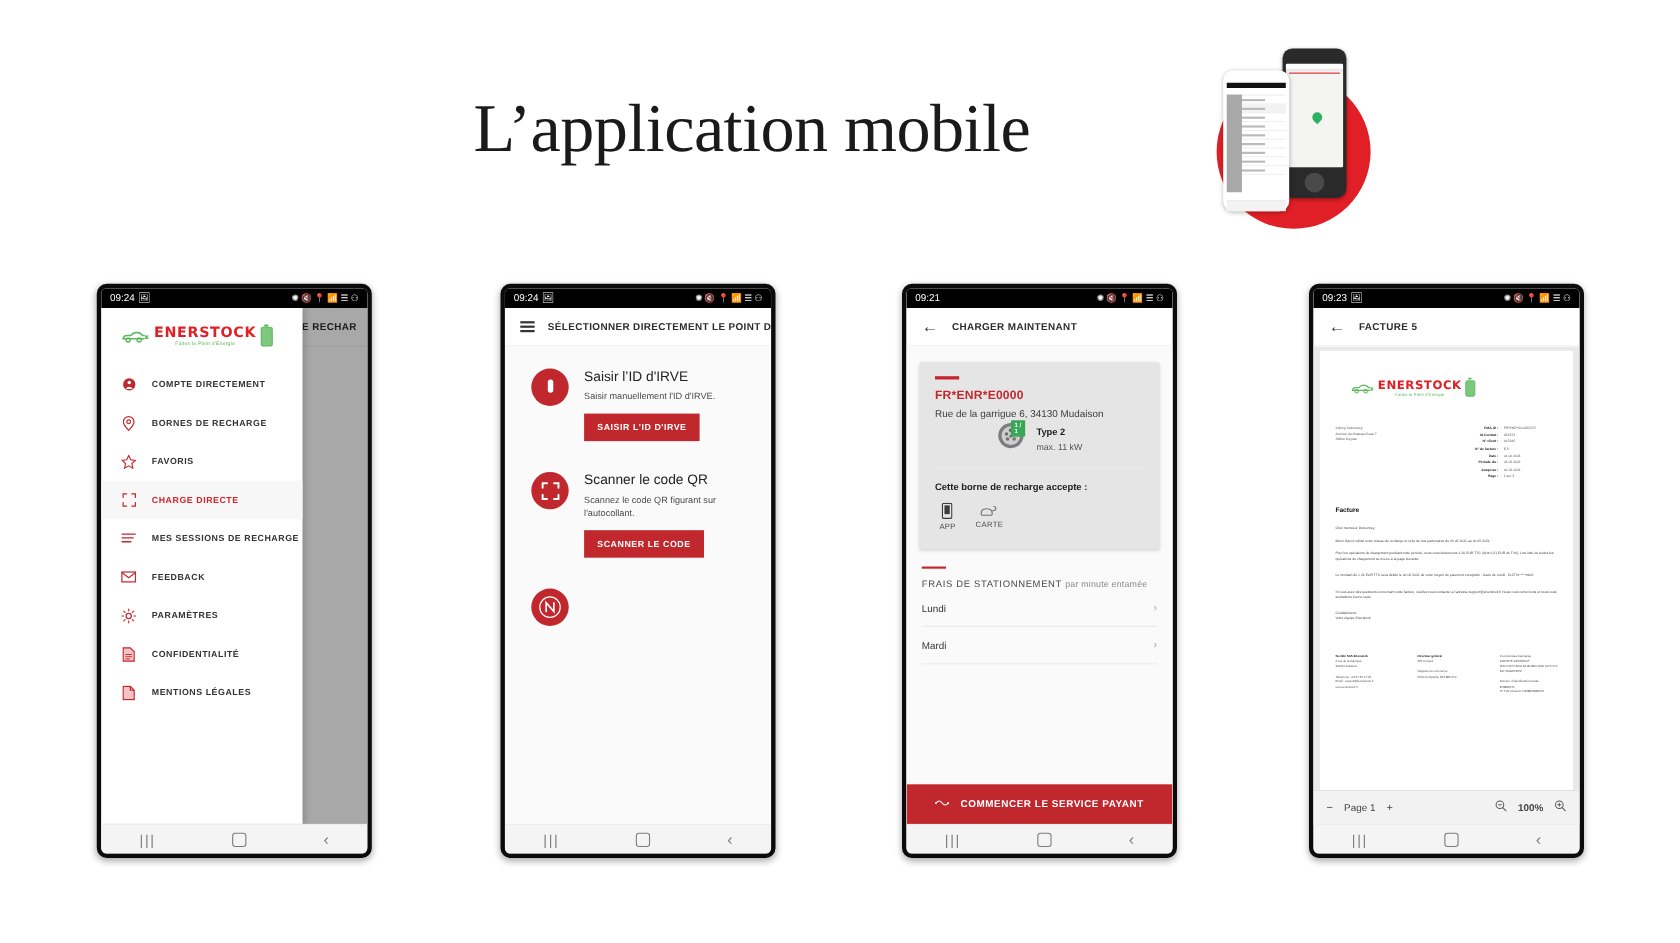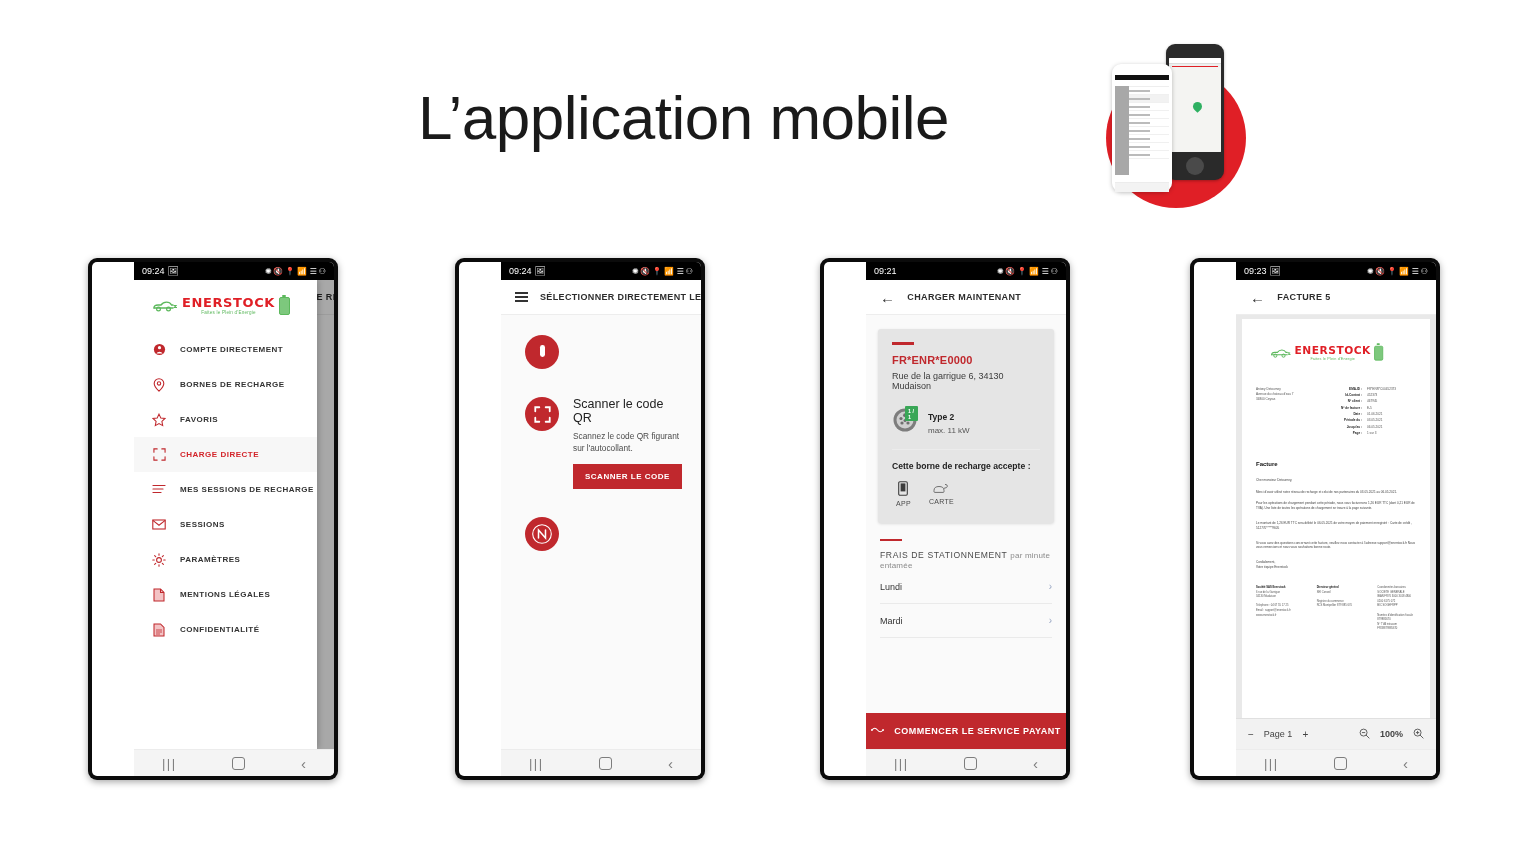--- a/index.html
+++ b/index.html
@@ -13,21 +13,21 @@
 
   
   .slide-title{
     position:absolute;
     left:0; top:82px; width:1527px;
     text-align:center;
     font-size:62px;
     font-weight:400;
     letter-spacing:-0.5px;
     color:#1a1a1a;
-    font-family:Liberation Sans, sans-serif;
+    font-family:Liberation Serif, serif;
     padding-right:160px;
     box-sizing:border-box;
   }
 
   
   .hero{
     position:absolute; left:1100px; top:36px; width:170px; height:170px;
   }
   .hero-circle{
     position:absolute; left:6px; top:32px; width:140px; height:140px;
@@ -85,21 +85,21 @@
     position:absolute;
     width:250px;height:522px;
     background:#0b0b0b;
     border-radius:9px;
     box-shadow:0 2px 7px rgba(0,0,0,.35);
     overflow:hidden;
   }
   .phone .inner{
     position:absolute;left:4px;right:4px;top:4px;bottom:4px;
     background:#ffffff;border-radius:5px;overflow:hidden;
-    display:flex;flex-direction:column;padding-left:42px;
+    display:flex;flex-direction:column;
   }
   .statusbar{
     height:18px;background:#000;color:#fff;
     display:flex;align-items:center;justify-content:space-between;
     padding:0 8px;font-size:9px;flex:0 0 auto;
   }
   .sb-left{display:flex;align-items:center;gap:3px;}
   .sb-right{display:flex;align-items:center;gap:2px;font-size:8px;}
   .ic{display:inline-block;}
   .screen{flex:1 1 auto;position:relative;overflow:hidden;background:#fafafa;}
@@ -184,21 +184,21 @@
 
   
   .p3-body{background:#fafafa;height:100%;overflow:hidden;position:relative;}
   .card{
     margin:14px 12px 0;background:#e5e5e5;border-radius:3px;
     box-shadow:0 1px 3px rgba(0,0,0,.13);padding:13px 14px 16px;position:relative;
   }
   .redtick{width:22px;height:2.6px;background:#c0282d;margin-bottom:9px;}
   .evse-id{font-size:11px;font-weight:700;color:#c0282d;letter-spacing:.2px;}
   .evse-addr{font-size:9px;color:#3c3c3c;margin-top:5px;}
-  .connector-row{display:flex;align-items:center;gap:10px;margin-top:15px;}
+  .connector-row{display:flex;align-items:center;gap:10px;margin-top:1px;justify-content:center;}
   .conn-icon{position:relative;width:26px;height:26px;}
   .conn-badge{
     position:absolute;left:13px;top:-1px;background:#3aa757;color:#fff;
     font-size:5.5px;font-weight:700;padding:1.5px 3px;border-radius:1px;
   }
   .conn-title{font-size:8.5px;font-weight:700;color:#222;}
   .conn-sub{font-size:8px;color:#555;margin-top:2px;}
   .card-div{height:1px;background:#ececec;margin:14px 0 11px;}
   .accept-title{font-size:8.6px;font-weight:700;color:#222;}
   .accept-row{display:flex;gap:18px;margin-top:10px;padding-left:4px;}
@@ -382,51 +382,51 @@
           <span>MES SESSIONS DE RECHARGE</span>
         </div>
 
         <div class="menu-item">
           <span class="mi-icon">
             <svg width="14" height="11" viewBox="0 0 14 11">
                 <rect x="0.8" y="1" width="12.4" height="9" fill="none" stroke="#c0282d" stroke-width="1.1"></rect>
                 <path d="M0.8 1.4 L7 6.2 L13.2 1.4" fill="none" stroke="#c0282d" stroke-width="1.1"></path>
               </svg>
           </span>
-          <span>SESSIONS</span>
+          <span>FEEDBACK</span>
         </div>
 
         <div class="menu-item">
           <span class="mi-icon">
             <svg width="14" height="14" viewBox="0 0 14 14">
                 <circle cx="7" cy="7" r="2.4" fill="none" stroke="#c0282d" stroke-width="1.1"></circle>
                 <path d="M7 0.8 V2.3 M7 11.7 V13.2 M0.8 7 H2.3 M11.7 7 H13.2 M2.6 2.6 L3.7 3.7 M10.3 10.3 L11.4 11.4 M11.4 2.6 L10.3 3.7 M3.7 10.3 L2.6 11.4" stroke="#c0282d" stroke-width="1.1" stroke-linecap="round"></path>
               </svg>
           </span>
           <span>PARAMÈTRES</span>
         </div>
 
         <div class="menu-item">
           <span class="mi-icon">
             <svg width="12" height="14" viewBox="0 0 12 14">
                 <path d="M1 1 H7.5 L11 4.5 V13 H1 Z" fill="#f3c3c5" stroke="#c0282d" stroke-width="1.05"></path>
-                <path d="M7.5 1 V4.5 H11" fill="none" stroke="#c0282d" stroke-width="1.05"></path>
-              </svg>
-          </span>
-          <span>MENTIONS LÉGALES</span>
+                <path d="M3 7 H9 M3 9 H9 M3 11 H7" stroke="#c0282d" stroke-width=".8"></path>
+              </svg>
+          </span>
+          <span>CONFIDENTIALITÉ</span>
         </div>
 
         <div class="menu-item">
           <span class="mi-icon">
             <svg width="12" height="14" viewBox="0 0 12 14">
                 <path d="M1 1 H7.5 L11 4.5 V13 H1 Z" fill="#f3c3c5" stroke="#c0282d" stroke-width="1.05"></path>
-                <path d="M3 7 H9 M3 9 H9 M3 11 H7" stroke="#c0282d" stroke-width=".8"></path>
-              </svg>
-          </span>
-          <span>CONFIDENTIALITÉ</span>
+                <path d="M7.5 1 V4.5 H11" fill="none" stroke="#c0282d" stroke-width="1.05"></path>
+              </svg>
+          </span>
+          <span>MENTIONS LÉGALES</span>
         </div>
       </div>
     </div>
     <div class="navbar">
       <span class="recents">|||</span>
       <span class="home"></span>
       <span class="back">‹</span>
     </div>
   </div>
 </div>
@@ -456,20 +456,25 @@
       <span>SÉLECTIONNER DIRECTEMENT LE POINT DE RECHAR</span>
     </div>
     <div class="screen">
       <div class="p2-body">
 
         <div class="opt">
           <div class="opt-circle">
             <svg width="11" height="18" viewBox="0 0 11 18">
                 <rect x="3" y="2" width="5" height="12" rx="2.4" fill="#fff"></rect>
               </svg>
+          </div>
+          <div class="opt-body">
+            <div class="opt-title">Saisir l’ID d'IRVE</div>
+            <div class="opt-desc">Saisir manuellement l'ID d'IRVE.</div>
+            <div class="opt-btn">SAISIR L'ID D'IRVE</div>
           </div>
         </div>
 
         <div class="spacer22"></div>
 
         <div class="opt">
           <div class="opt-circle">
             <svg width="17" height="17" viewBox="0 0 16 16">
                 <path d="M1.2 5 V1.2 H5 M11 1.2 H14.8 V5 M14.8 11 V14.8 H11 M5 14.8 H1.2 V11" fill="none" stroke="#fff" stroke-width="1.7" stroke-linecap="round"></path>
               </svg>

